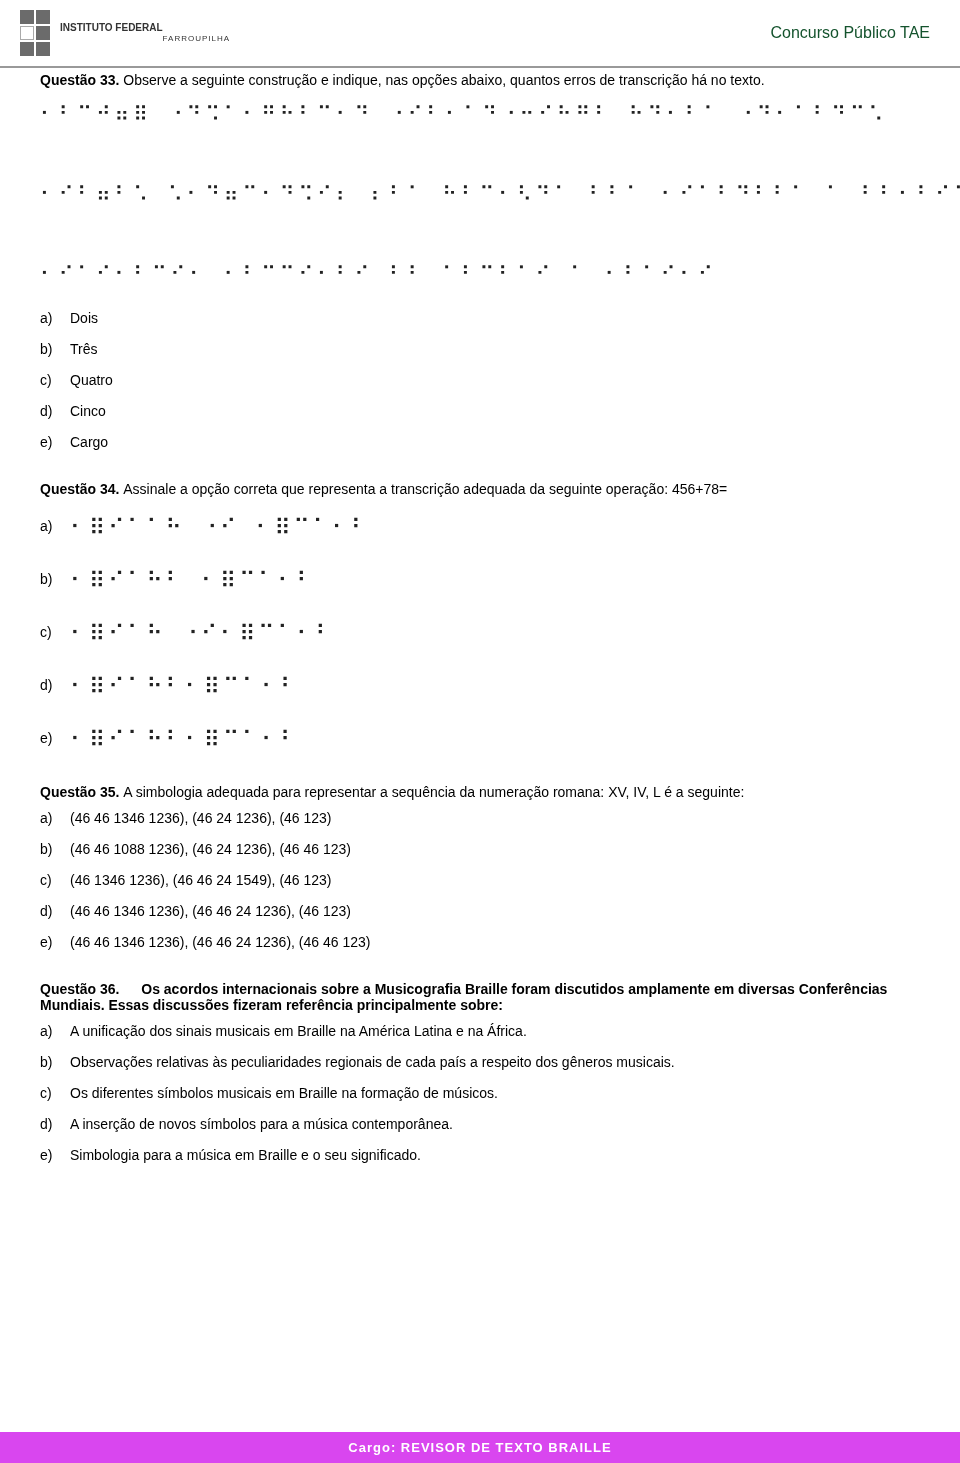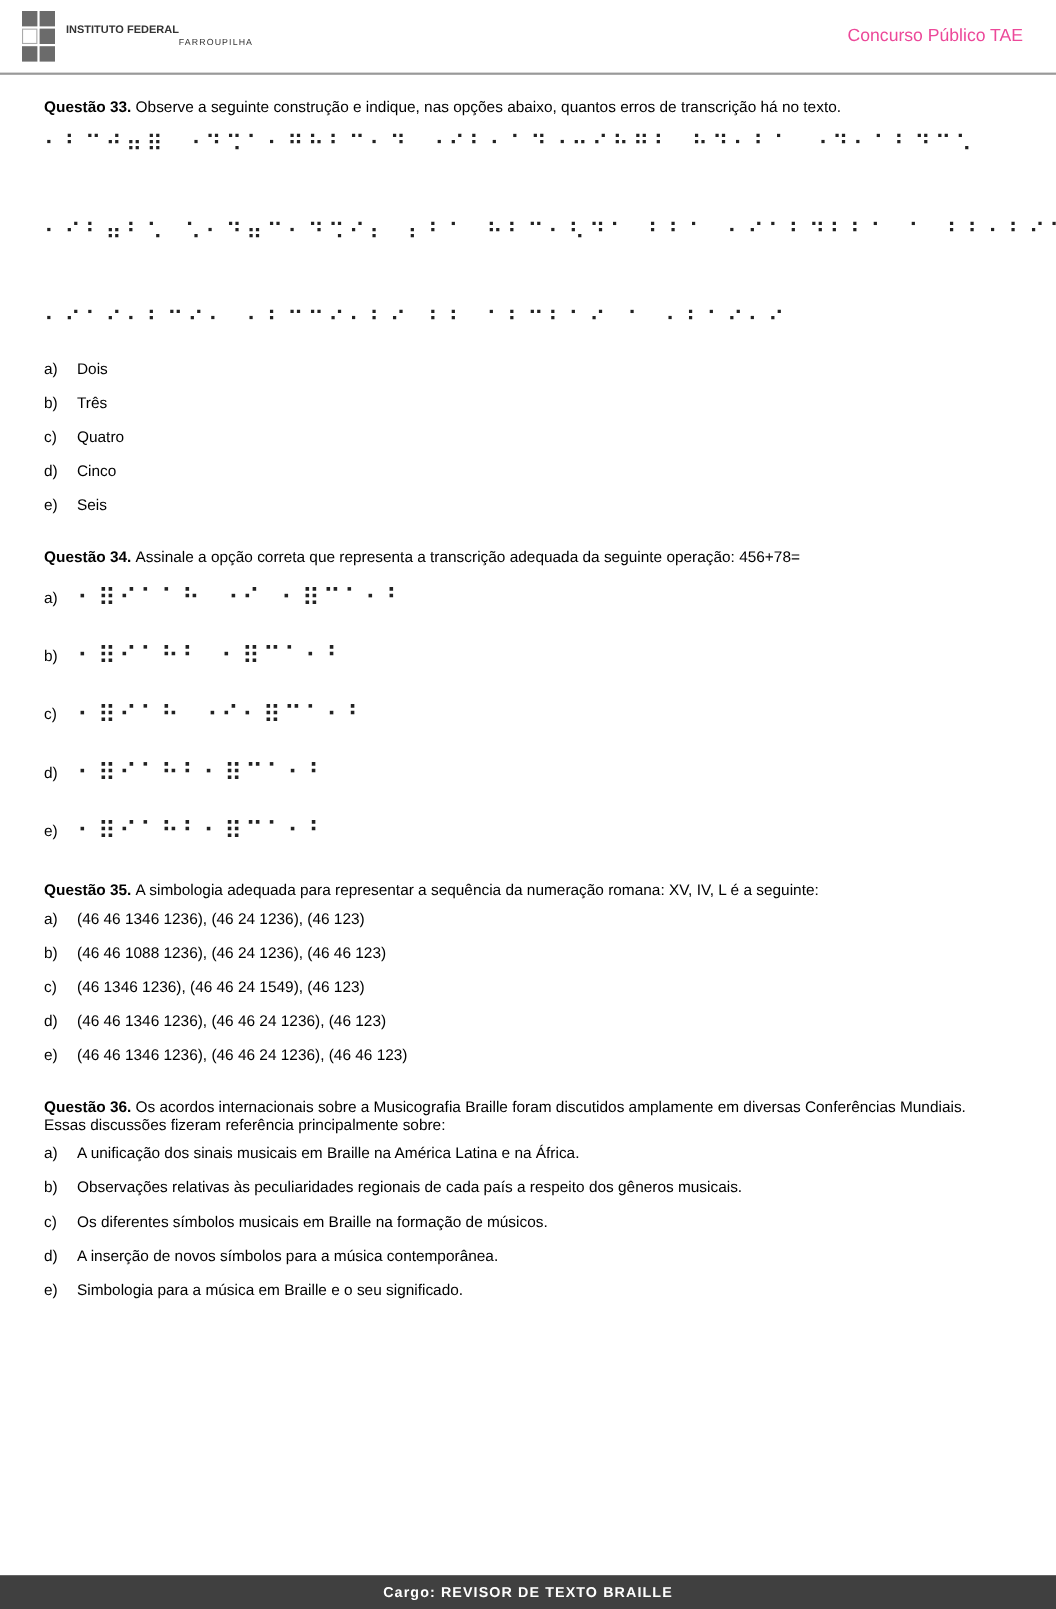--- a/index.html
+++ b/index.html
@@ -48,25 +48,25 @@
       font-size: 9px;
       color: #333;
       line-height: 1.2;
       justify-content: center;
     }
     .logo-text .inst { font-weight: bold; font-size: 10px; }
     .logo-text .sub { font-size: 8px; letter-spacing: 1px; margin-top: 12px; }
     .header-title {
       font-size: 16px;
       font-weight: normal;
-      color: #ec4899;
+      color: #14532d;
     }
     
     .content {
-      padding: 21px 40px 60px 40px;
+      padding: 4px 40px 60px 40px;
     }
     .question-block {
       margin-bottom: 28px;
     }
     .question-title {
       font-weight: bold;
       font-size: 14px;
       margin-bottom: 8px;
     }
     .braille-line {
@@ -98,21 +98,21 @@
       color: #222;
       display: block;
       margin-top: 2px;
     }
     
     .footer {
       position: absolute;
       bottom: 0;
       left: 0;
       right: 0;
-      background: #404040;
+      background: #d946ef;
       color: #fff;
       text-align: center;
       padding: 8px;
       font-size: 13px;
       font-weight: bold;
       letter-spacing: 1px;
     }
     .braille-block {
       margin: 8px 0 12px 0;
       font-size: 20px;
@@ -172,21 +172,21 @@
         <div class="option">
           <span class="option-label">c)</span>
           <span class="option-content">Quatro</span>
         </div>
         <div class="option">
           <span class="option-label">d)</span>
           <span class="option-content">Cinco</span>
         </div>
         <div class="option">
           <span class="option-label">e)</span>
-          <span class="option-content">Seis</span>
+          <span class="option-content">Cargo</span>
         </div>
       </div>
     </div>
 
     <div class="question-block">
       <div class="question-title">
         <span>Questão 34.</span>
         <span style="font-weight:normal;text-align:center;">Assinale a opção correta que representa a transcrição adequada da seguinte operação: 456+78=</span>
       </div>
 
@@ -244,21 +244,21 @@
         <div class="option">
           <span class="option-label">e)</span>
           <span class="option-content">(46 46 1346 1236), (46 46 24 1236), (46 46 123)</span>
         </div>
       </div>
     </div>
 
     <div class="question-block">
       <div class="question-title">
         <span>Questão 36.</span>
-        <span style="font-weight:normal;">Os acordos internacionais sobre a Musicografia Braille foram discutidos amplamente em diversas Conferências Mundiais. Essas discussões fizeram referência principalmente sobre:</span>
+        <span style="font-weight:bold;margin-left:18px;">Os acordos internacionais sobre a Musicografia Braille foram discutidos amplamente em diversas Conferências Mundiais. Essas discussões fizeram referência principalmente sobre:</span>
       </div>
       <div class="options">
         <div class="option">
           <span class="option-label">a)</span>
           <span class="option-content">A unificação dos sinais musicais em Braille na América Latina e na África.</span>
         </div>
         <div class="option">
           <span class="option-label">b)</span>
           <span class="option-content">Observações relativas às peculiaridades regionais de cada país a respeito dos gêneros musicais.</span>
         </div>

